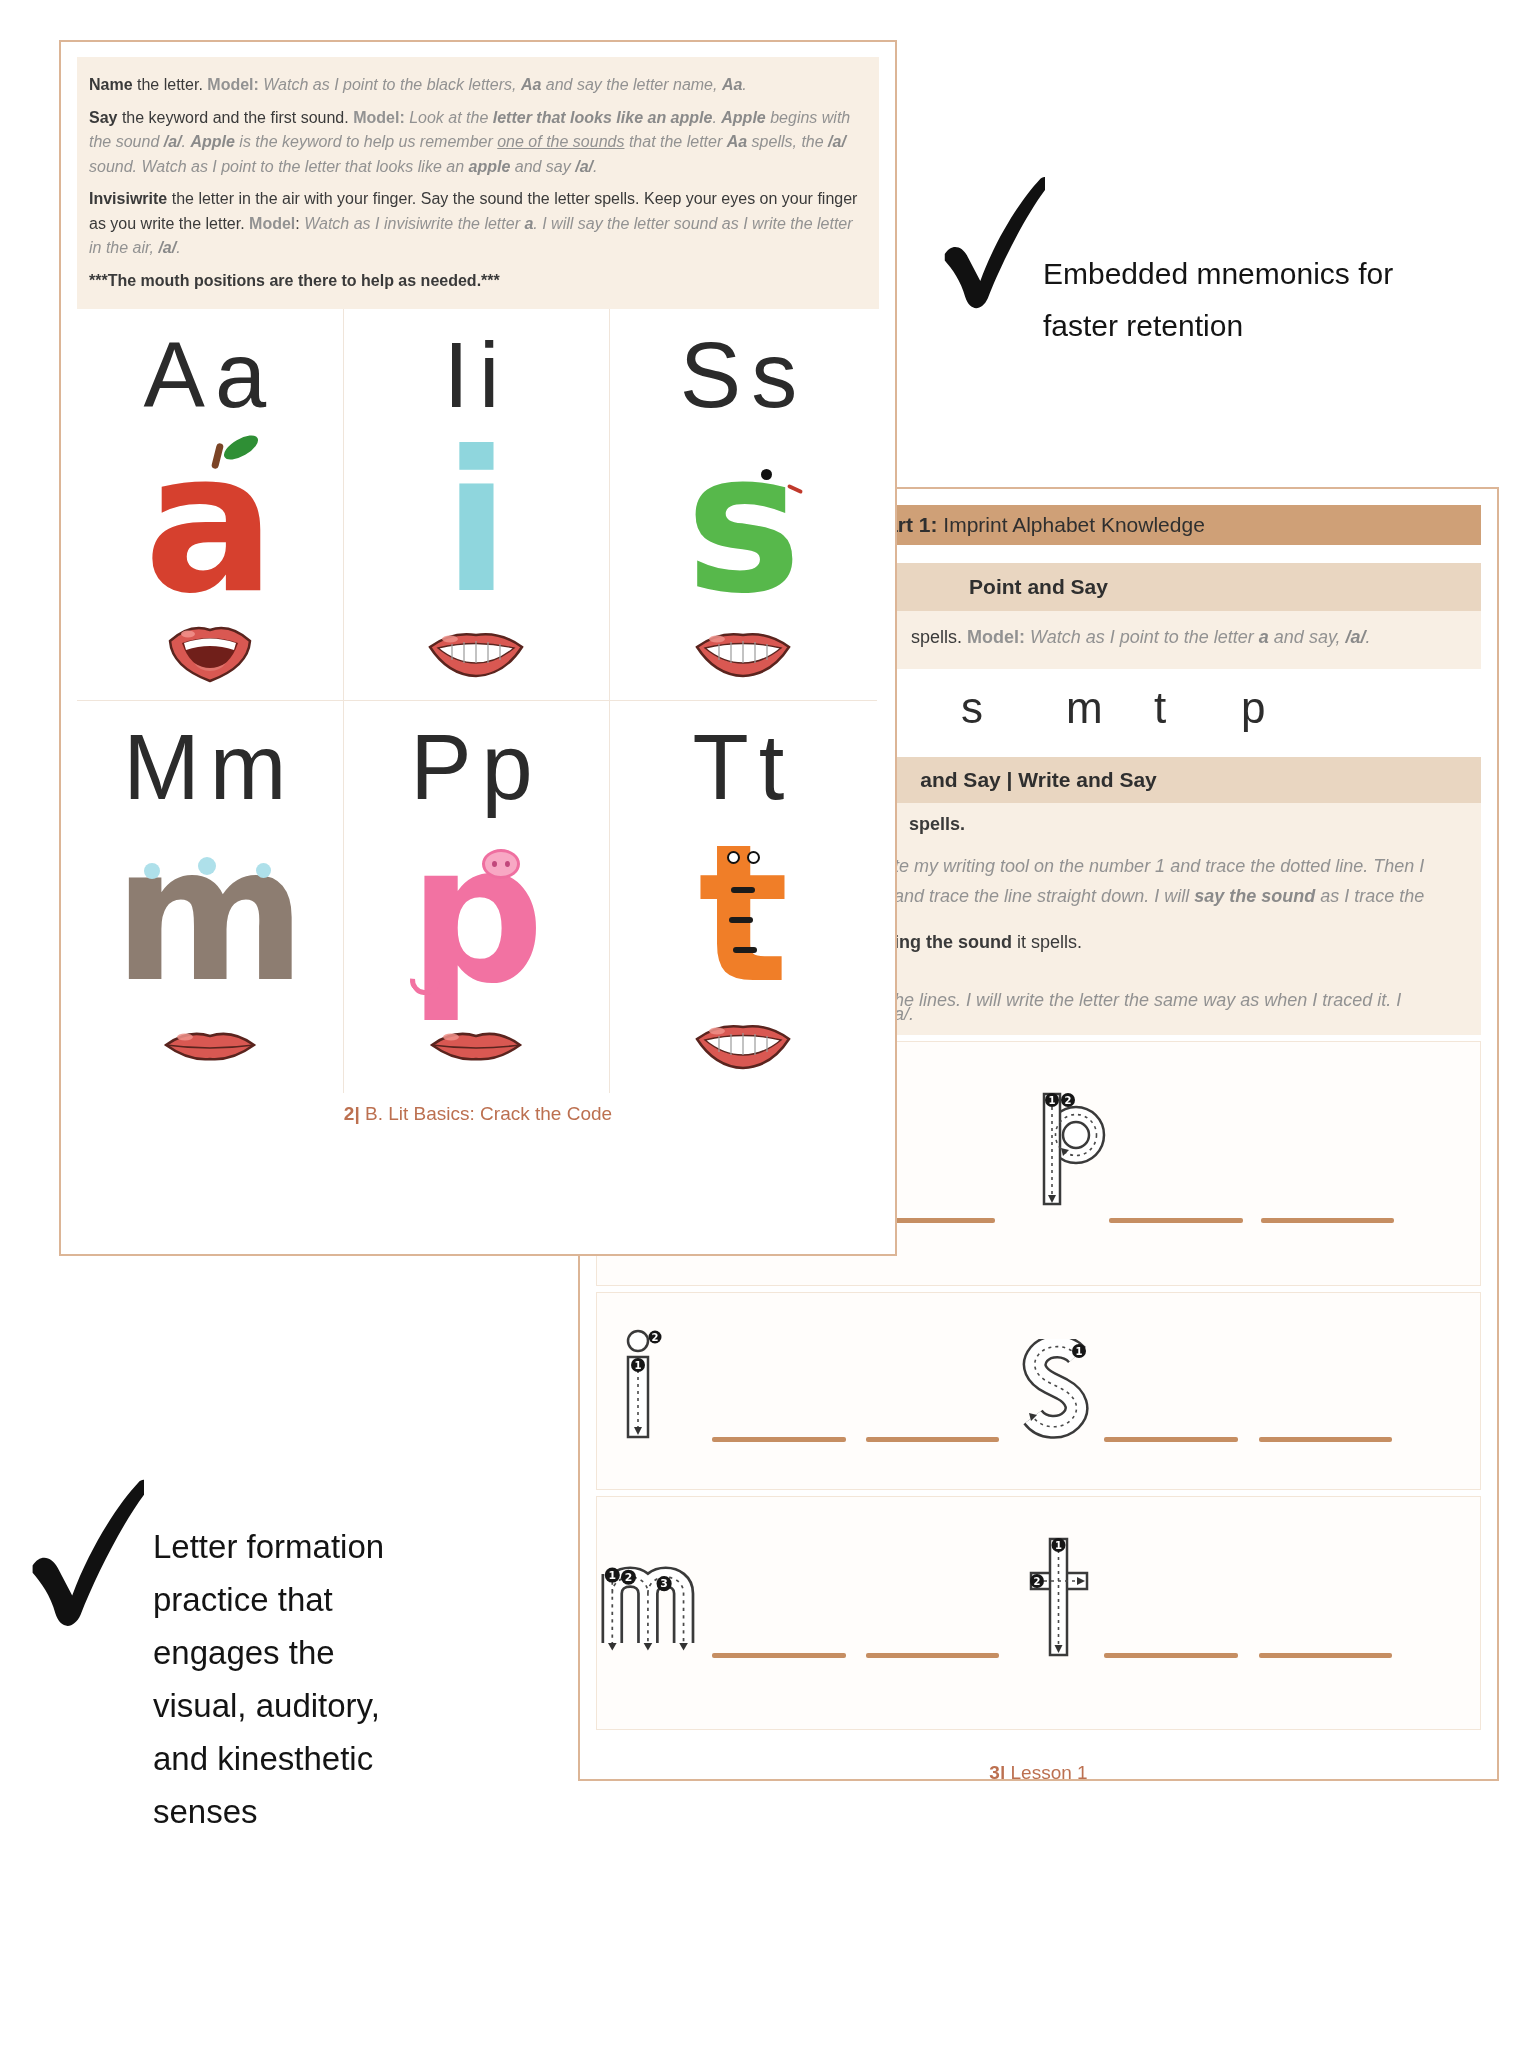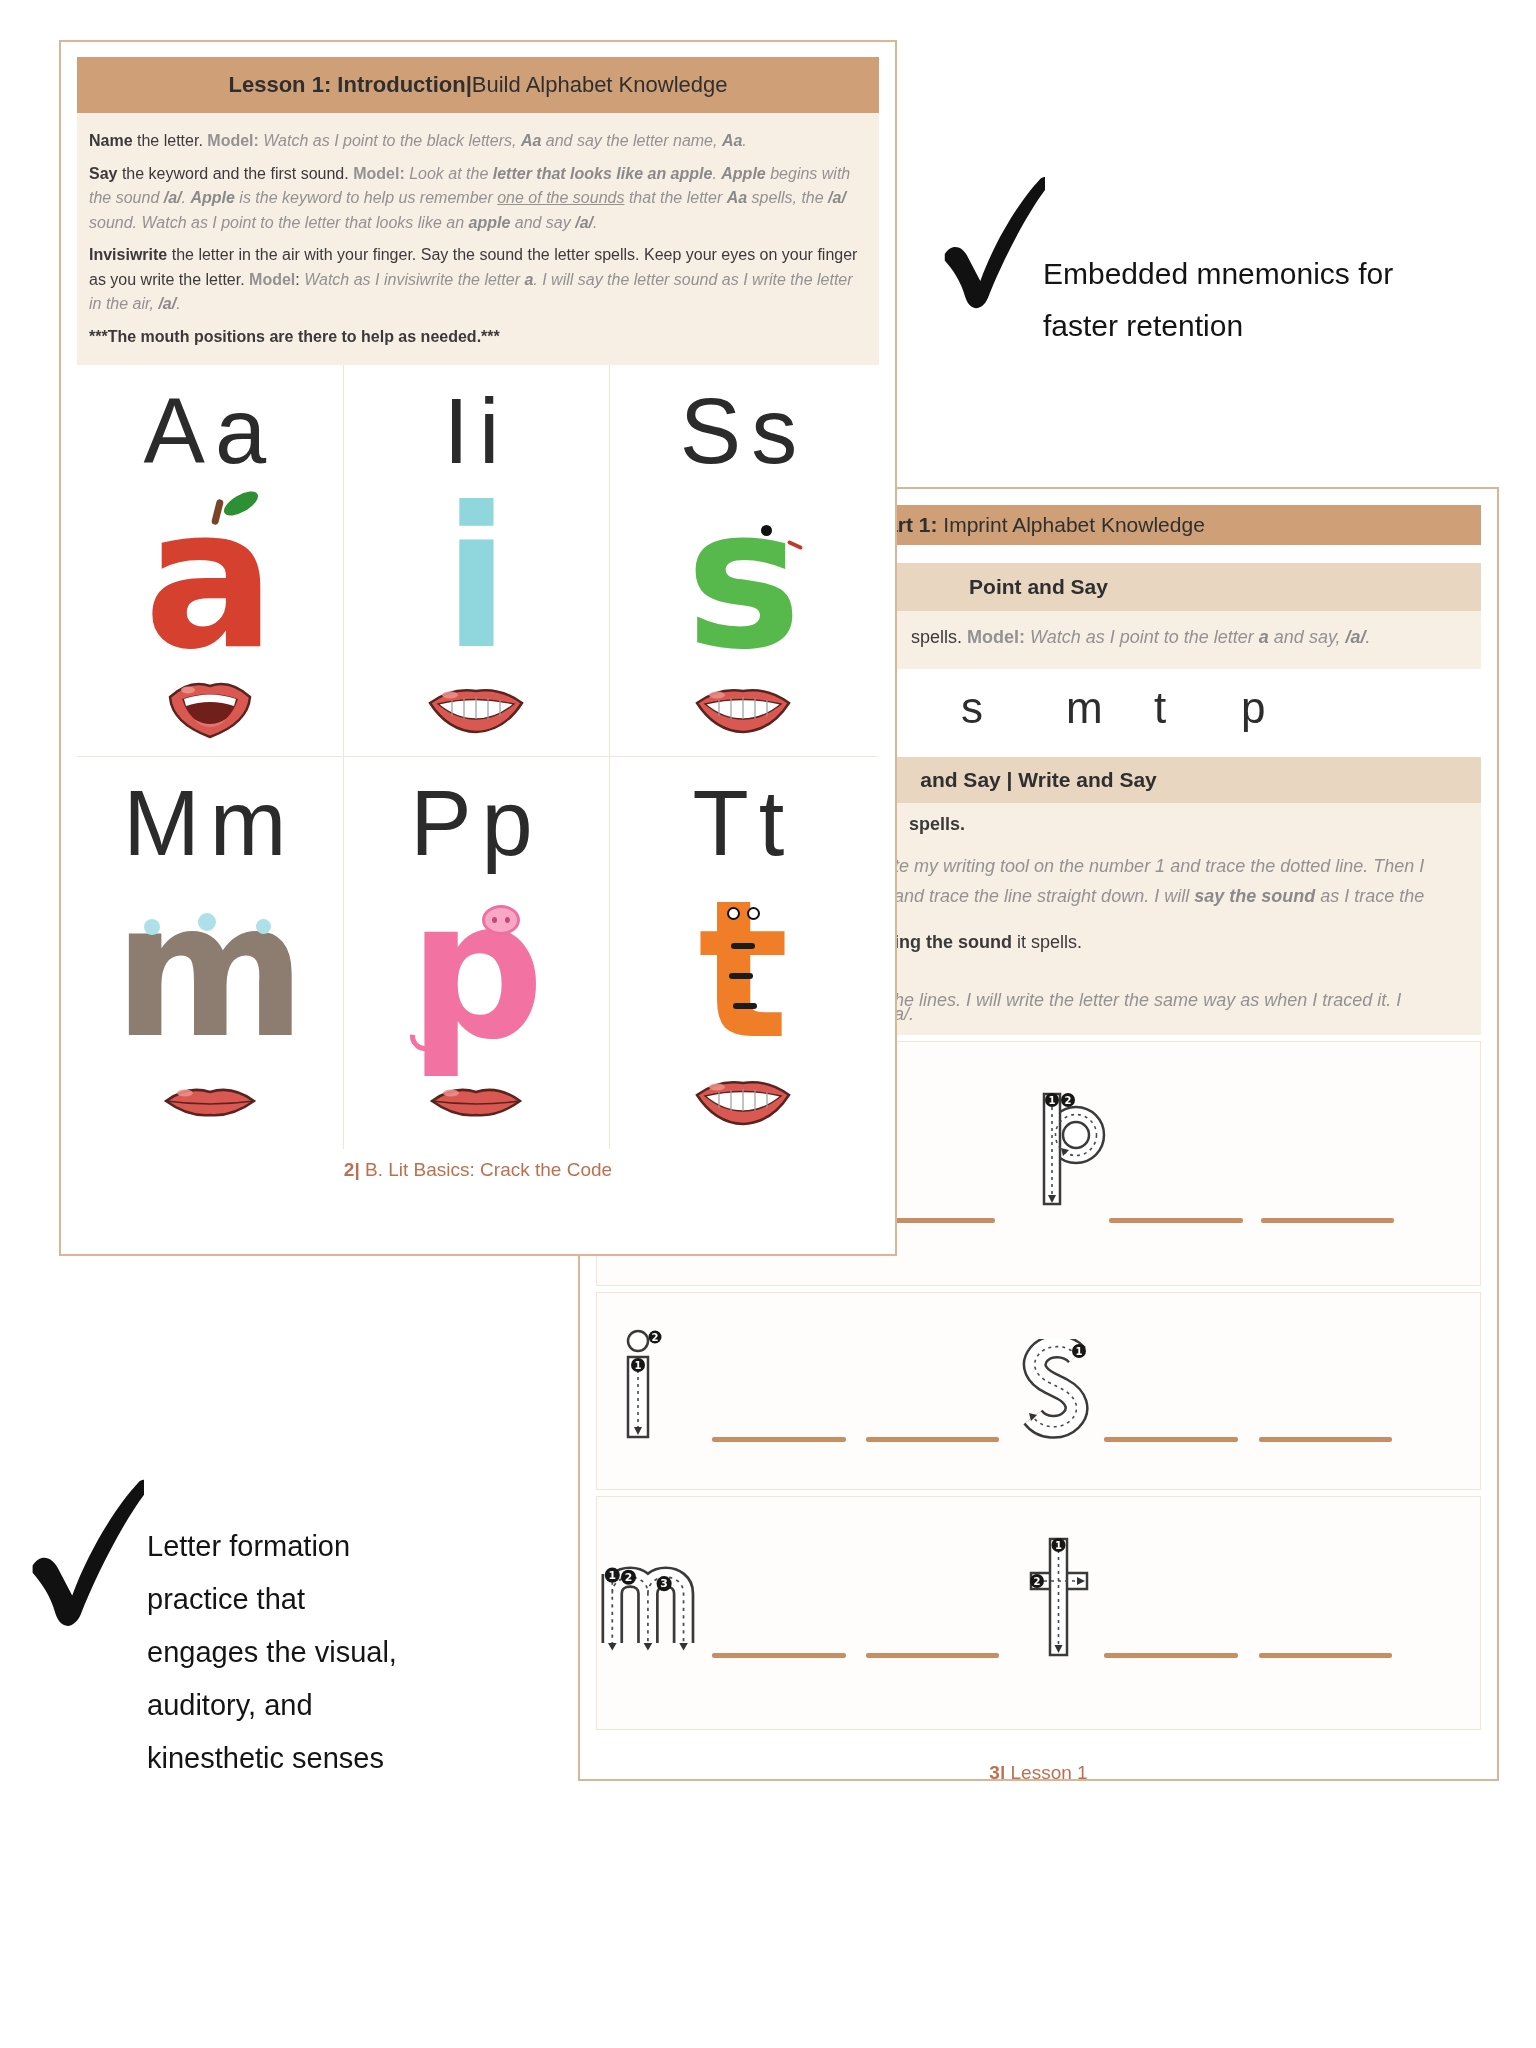--- a/index.html
+++ b/index.html
@@ -71,21 +71,21 @@
   .dash{fill:none;stroke:#4a4a4a;stroke-width:1.6px;stroke-dasharray:3 4;}
   .outl{fill:#fff;stroke:#3a3a3a;stroke-width:2.5px;}
   .bnum{fill:#fff;font-size:10px;font-weight:bold;text-anchor:middle;font-family:"DejaVu Sans",sans-serif;}
   .ahead{fill:#333;}
   .p2-footer{text-align:center;font-size:19px;color:#bc7050;margin-top:32px;}
 
   
   .check{position:absolute;}
   .note-text{position:absolute;color:#141414;}
   #note-top-text{left:1043px;top:248px;width:420px;font-size:30px;line-height:52px;}
-  #note-bottom-text{left:147px;top:1520px;width:272px;font-size:29px;line-height:53px;}
+  #note-bottom-text{left:153px;top:1520px;width:272px;font-size:33px;line-height:53px;}
 </style>
 </head>
 <body>
 
 <div id="page2" class="page">
   <div class="p2-titlebar bar-dark"><span class="seg-b">Part 1:</span><span class="seg-r"> Imprint Alphabet Knowledge</span></div>
   <div class="p2-subbar bar-light">Point and Say</div>
   <div class="p2-model cream">
     <div class="p2-model-text"><span class="seg-r">spells. </span><span class="seg-bg">Model:</span><span class="seg-ig"> Watch as I point to the letter </span><span class="seg-big">a</span><span class="seg-ig"> and say, </span><span class="seg-big">/a/</span><span class="seg-ig">.</span></div>
   </div>
@@ -179,21 +179,20 @@
       <text class="bnum" x="10" y="49.5">2</text>
     </svg>
     <div class="tline" style="left:507px;top:156px;width:134px"></div>
     <div class="tline" style="left:662px;top:156px;width:133px"></div>
   </div>
 
   <div class="p2-footer"><span class="seg-b">3|</span><span class="seg-r"> Lesson 1</span></div>
 </div>
 
 <div id="page1" class="page">
-  <div class="p1-titlebar bar-dark"><span class="seg-b">Lesson 1: Introduction|</span><span class="seg-r">Build Alphabet Knowledge</span></div>
   <div class="p1-text cream">
     <p><span class="seg-b">Name</span><span class="seg-r"> the letter. </span><span class="seg-bg">Model:</span><span class="seg-ig"> Watch as I point to the black letters, </span><span class="seg-big">Aa</span><span class="seg-ig"> and say the letter name, </span><span class="seg-big">Aa</span><span class="seg-ig">.</span></p>
     <p><span class="seg-b">Say</span><span class="seg-r"> the keyword and the first sound. </span><span class="seg-bg">Model:</span><span class="seg-ig"> Look at the </span><span class="seg-big">letter that looks like an apple</span><span class="seg-ig">. </span><span class="seg-big">Apple</span><span class="seg-ig"> begins with the sound </span><span class="seg-big">/a/</span><span class="seg-ig">. </span><span class="seg-big">Apple</span><span class="seg-ig"> is the keyword to help us remember </span><span class="seg-igu">one of the sounds</span><span class="seg-ig"> that the letter </span><span class="seg-big">Aa</span><span class="seg-ig"> spells, the </span><span class="seg-big">/a/</span><span class="seg-ig"> sound. Watch as I point to the letter that looks like an </span><span class="seg-big">apple</span><span class="seg-ig"> and say </span><span class="seg-big">/a/</span><span class="seg-ig">.</span></p>
     <p><span class="seg-b">Invisiwrite</span><span class="seg-r"> the letter in the air with your finger. Say the sound the letter spells. Keep your eyes on your finger as you write the letter. </span><span class="seg-bg">Model</span><span class="seg-r">: </span><span class="seg-ig">Watch as I invisiwrite the letter </span><span class="seg-big">a</span><span class="seg-ig">. I will say the letter sound as I write the letter in the air, </span><span class="seg-big">/a/</span><span class="seg-ig">.</span></p>
     <p><span class="seg-b">***The mouth positions are there to help as needed.***</span></p>
   </div>
 
   <div class="grid">
 
     <div class="cell">

